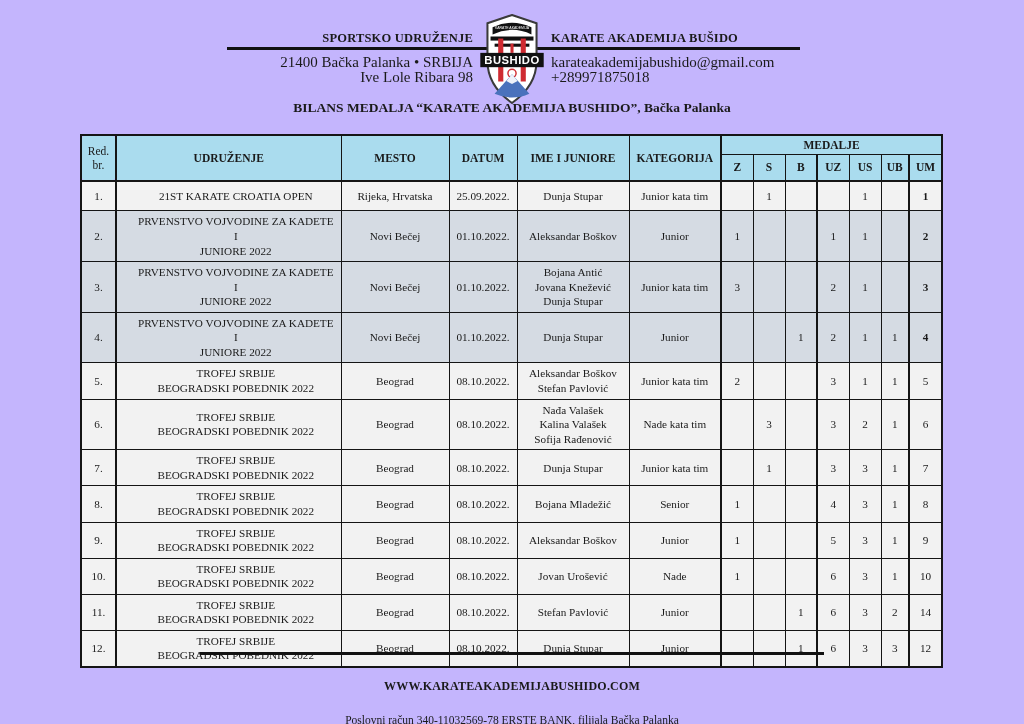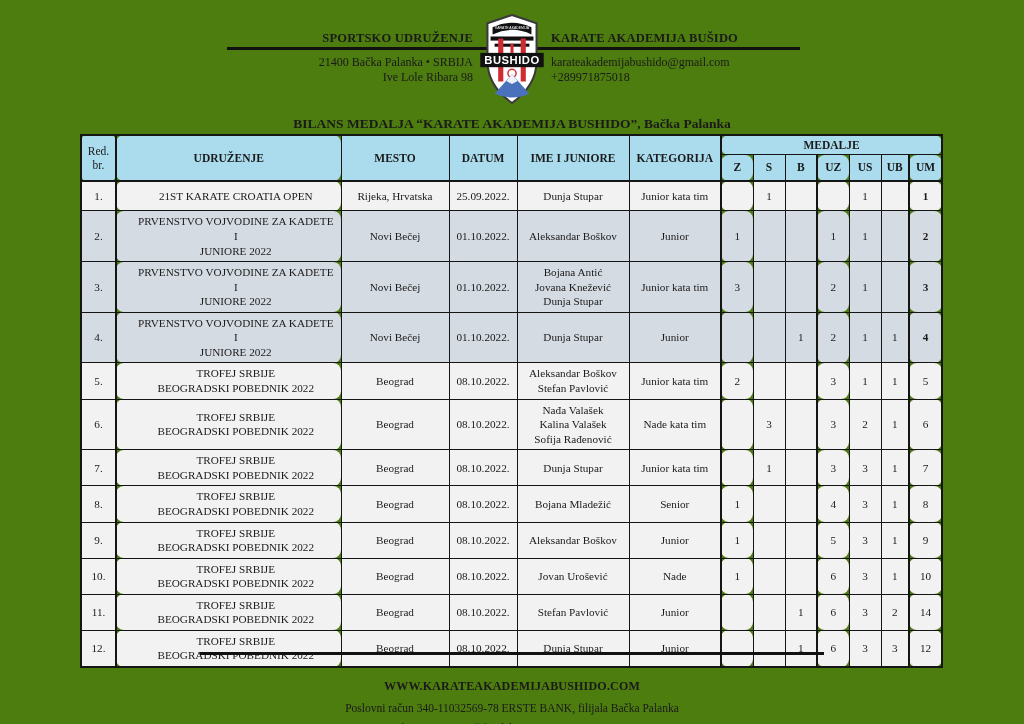--- a/index.html
+++ b/index.html
@@ -1,59 +1,59 @@
 <!DOCTYPE html>
 <html style="--header-bg: #aadcee; --row-bg: #f2f2f2; --row-hl-bg: #d5dbe3; --accent-red: #cf2b31; --logo-blue: #4a72bc;"><head>
 <meta charset="utf-8">
 <style>
   :root{
     --header-bg:#aadcee; --row-bg:#f2f2f2; --row-hl-bg:#d5dbe3;
     --border:#151515; --accent-red:#cf2b31; --logo-blue:#4a72bc;
   }
   *{box-sizing:border-box; margin:0; padding:0;}
   html,body{background:#fff;}
-  .page{position:relative; width:1024px; height:724px; background:#4d7c0f;
+  .page{position:relative; width:1024px; height:724px; background:#c4b5fd;
         font-family:"Liberation Serif", serif; color:#1a1a1a; overflow:hidden;}
 
   
   .letterhead{position:absolute; top:22px; left:0; width:100%; height:96px;}
   .lh-divider{position:absolute; top:25px; left:227px; width:573px; height:2.5px; background:#111; z-index:1;}
   .lh-cols{position:relative; display:flex; justify-content:center; align-items:flex-start;}
   .lh-left{width:250px; text-align:right; padding-top:9px;}
   .lh-right{width:250px; text-align:left; padding-top:9px;}
   .lh-title{font-weight:bold; font-size:12.5px; letter-spacing:.2px; margin-bottom:9px;}
-  .lh-line{font-size:12px; line-height:15px;}
+  .lh-line{font-size:15px; line-height:15px;}
   .lh-logo{width:66px; margin:0 6px; margin-top:-8px; position:relative; z-index:2; flex:0 0 auto;}
 
   
-  .doc-title{position:absolute; top:116px; left:0; width:100%; text-align:center;
+  .doc-title{position:absolute; top:100px; left:0; width:100%; text-align:center;
              font-weight:bold; font-size:13.5px;}
 
   
   table.medals{position:absolute; top:134px; left:80px; width:861px;
                border-collapse:collapse; table-layout:fixed;
                border:2.5px solid var(--border);}
   th,td{border:1.5px solid var(--border); overflow:hidden; vertical-align:middle;}
   thead th{background:var(--header-bg); font-weight:bold; font-size:11.5px;
            text-align:center; padding:2px; white-space:pre-line; line-height:1.25;}
   thead{border-bottom:2.5px solid var(--border);}
   thead tr:last-child th{height:26px;}
   th.rb{font-weight:normal;border-radius:6px;}
-  .bL{border-left:2.5px solid var(--border);border-radius:8px;}
+  .bL{border-left:2.5px solid var(--border);}
   tbody td{background:var(--row-bg); font-size:11.2px; line-height:1.3;
            text-align:center; padding:3px 2px; height:30px; white-space:pre-line;}
   tbody td.c-takm{text-align:center; padding-left:18px; padding-right:4px;}
   tbody tr.hl td{background:var(--row-hl-bg);}
   td.strong{font-weight:bold;}
 
   
   .footer{position:absolute; top:652px; left:0; width:100%; text-align:center;}
   .footer-divider{margin:0 auto; width:624px; height:2.5px; background:#111;}
   .footer-web{margin-top:24px; font-weight:bold; font-size:12px; letter-spacing:.2px;}
-  .footer-line{margin-top:8px; font-size:11.5px;}
+  .footer-line{margin-top:20px; font-size:11.5px;}
 </style>
 </head>
 <body>
 
 <div class="page">
 
   <div class="letterhead">
     <div class="lh-divider"></div>
     <div class="lh-cols">
       <div class="lh-left">

